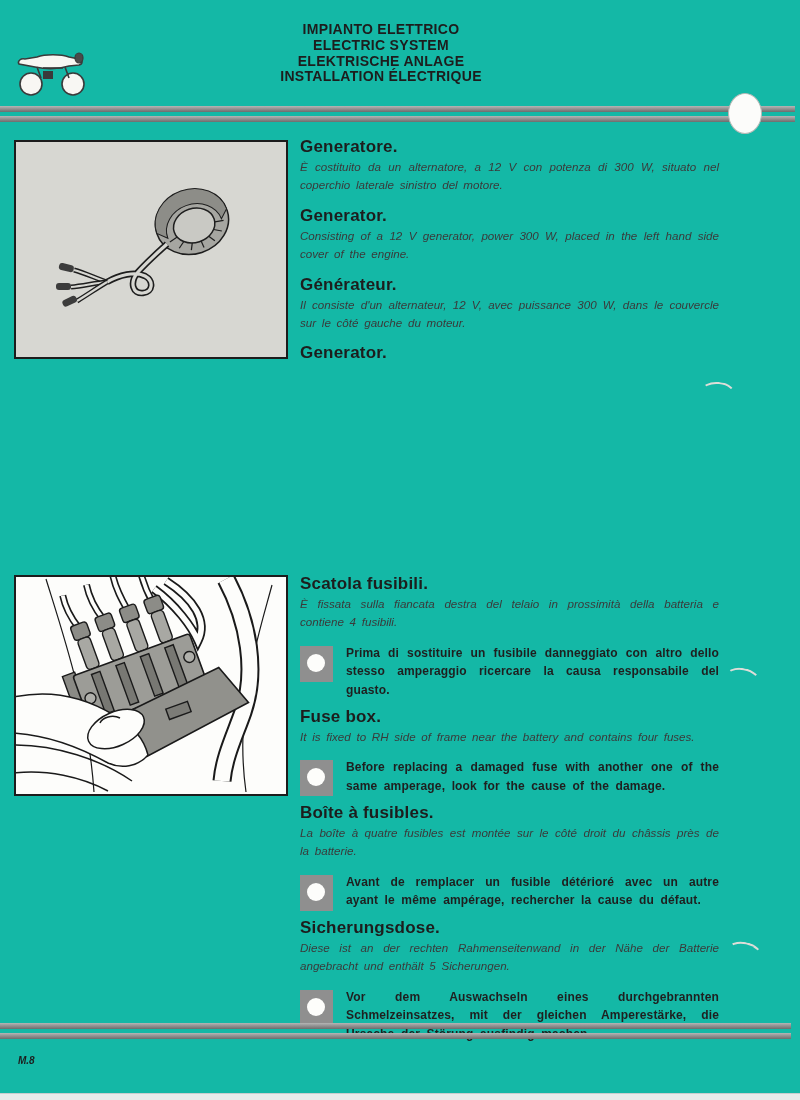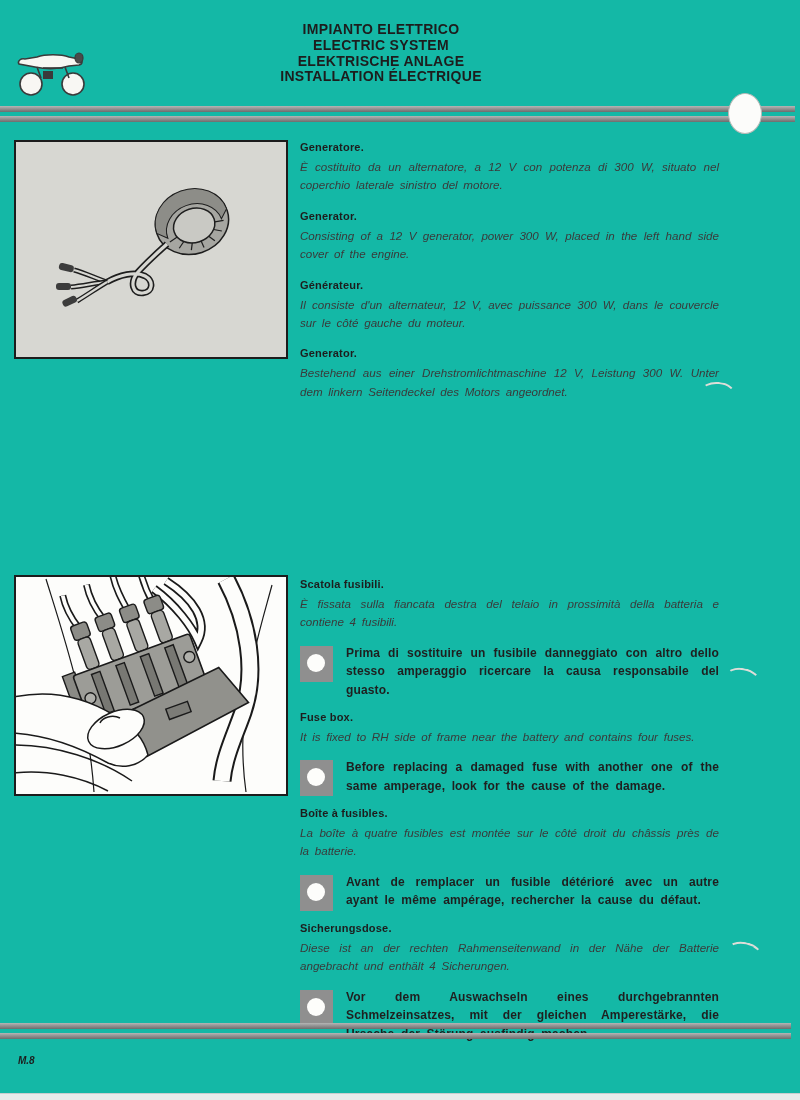--- a/index.html
+++ b/index.html
@@ -37,21 +37,21 @@
   .figure svg { display:block; }
   .figure-generator { top:140px; width:274px; height:219px; }
   .figure-fusebox  { top:575px; width:274px; height:221px; }
 
   
   .text-col { position:absolute; left:300px; width:419px; }
   .text-col-generator { top:139px; }
   .text-col-fusebox  { top:576px; }
 
   .entry h3 {
-    font-size:11px; font-weight:bold; color:#1d1d1d;
+    font-size:17px; font-weight:bold; color:#1d1d1d;
     letter-spacing:.2px; margin:0 0 3px 0; line-height:16px;
   }
   .entry p.body {
     font-size:11.6px; line-height:18.4px; color:#3a3a3a;
     text-align:justify; word-spacing:2.5px; margin:0;font-style:italic;
   }
   .text-col-generator .entry { margin-bottom:13px; }
   .text-col-fusebox  .entry { margin-bottom:9px; }
   .text-col-fusebox  .entry p.body { margin-bottom:4px; }
 
@@ -156,21 +156,20 @@
     <div class="entry">
       <h3>Generator.</h3>
       <p class="body">Consisting of a 12 V generator, power 300 W, placed in the left hand side cover of the engine.</p>
     </div>
     <div class="entry">
       <h3>Générateur.</h3>
       <p class="body">Il consiste d'un alternateur, 12 V, avec puissance 300 W, dans le couvercle sur le côté gauche du moteur.</p>
     </div>
     <div class="entry">
       <h3>Generator.</h3>
-      <p class="body">Bestehend aus einer Drehstromlichtmaschine 12 V, Leistung 300 W. Unter dem linkern Seitendeckel des Motors angeordnet.</p>
     </div>
   </div>
 
   <figure class="figure figure-fusebox">
     <svg viewBox="0 0 270 217" width="270" height="217">
       <rect width="270" height="217" fill="#fdfdfb"></rect>
       <g stroke="#1a1a1a" fill="none" stroke-width="1.2">
         <path d="M30,2 C48,60 72,130 78,215"></path>
         <path d="M256,8 C242,60 218,130 230,215"></path>
         <path d="M210,2 C233,45 241,95 227,135 C219,158 208,180 206,204" stroke-width="19"></path>
@@ -250,21 +249,21 @@
       <div class="warning">
         <div class="warn-icon">
             <span class="warn-dot"></span>
           </div>
         <p class="warn-text">Avant de remplacer un fusible détérioré avec un autre ayant le même ampérage, rechercher la cause du défaut.</p>
       </div>
     </div>
 
     <div class="entry">
       <h3>Sicherungsdose.</h3>
-      <p class="body">Diese ist an der rechten Rahmenseitenwand in der Nähe der Batterie angebracht und enthält 4 Sicherungen.</p>
+      <p class="body">Diese ist an der rechten Rahmenseitenwand in der Nähe der Batterie angebracht und enthält 5 Sicherungen.</p>
       <div class="warning">
         <div class="warn-icon">
             <span class="warn-dot"></span>
           </div>
         <p class="warn-text">Vor dem Auswachseln eines durchgebrannten Schmelzeinsatzes, mit der gleichen Amperestärke, die Ursache der Störung ausfindig machen.</p>
       </div>
     </div>
 
   </div>
 

